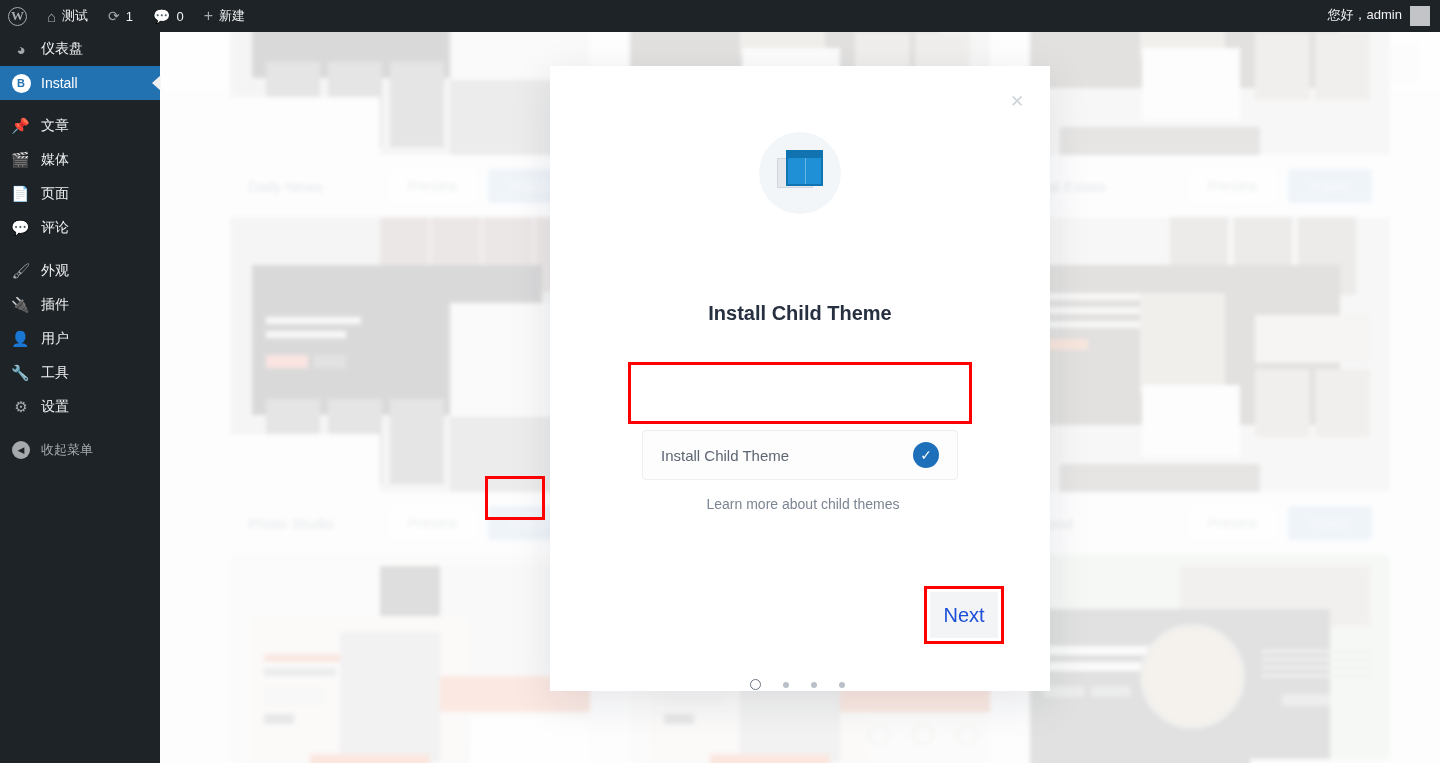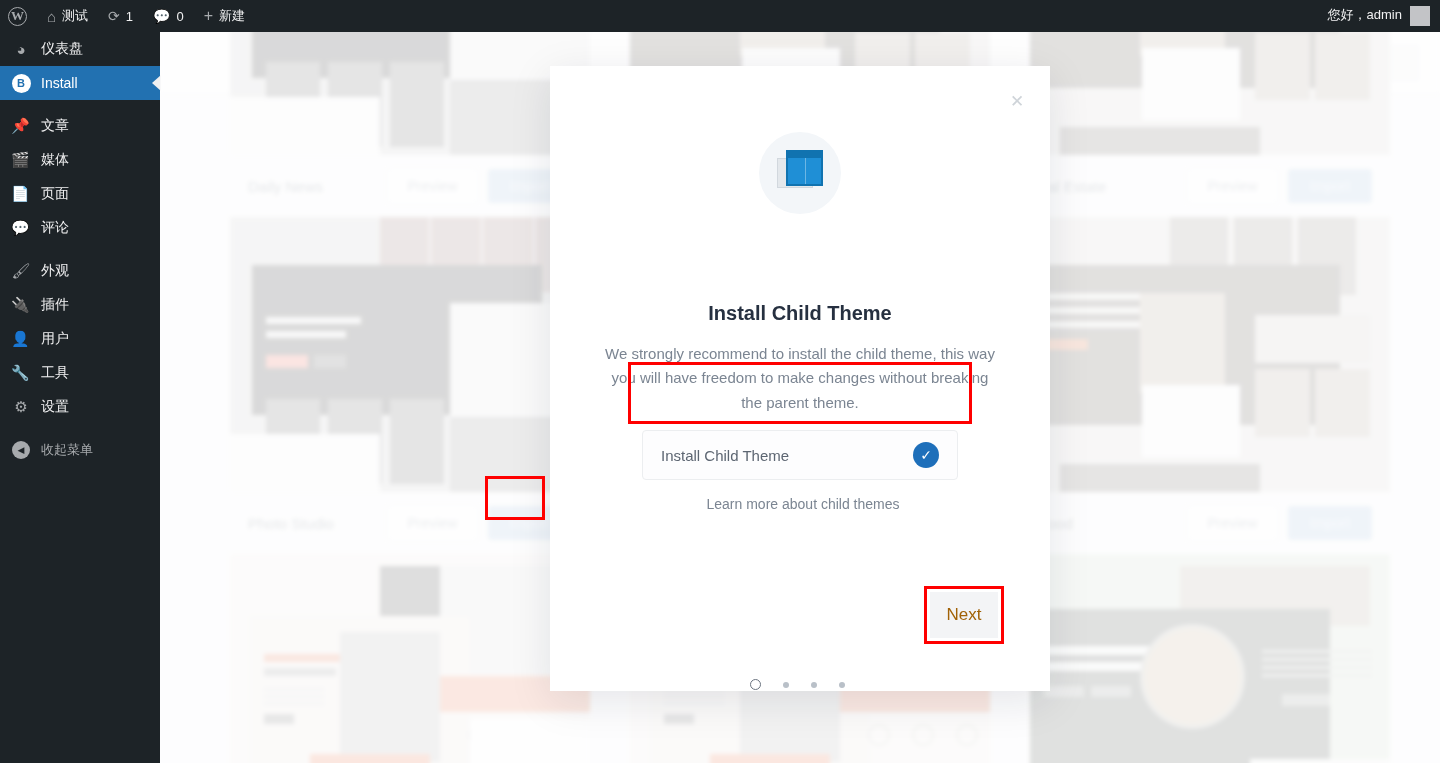--- a/index.html
+++ b/index.html
@@ -180,21 +180,21 @@
   .opt-check { margin-left: auto; width: 26px; height: 26px; border-radius: 50%;
                background: #1e6fba; color: #fff; font-size: 14px;
                display: flex; align-items: center; justify-content: center; }
   .learn { position: absolute; top: 430px; left: 0; right: 0; text-align: center;
            font-size: 14px; color: #7b8592; margin-left: 6px; }
   .dots { position: absolute; left: 200px; top: 613px; display: flex; align-items: center; gap: 22px; }
   .dot { width: 6px; height: 6px; border-radius: 50%; background: #b9c0c8; }
   .dot.active { width: 11px; height: 11px; background: transparent; border: 1.6px solid #6b7480; }
   .next-btn { position: absolute; left: 930px; top: 592px; width: 68px; height: 46px;
               background: #f3f4f6; display: flex; align-items: center; justify-content: center;
-              font-size: 17px; color: #a16207; z-index: 82; }
+              font-size: 20px; color: #1d4ed8; z-index: 82; }
 
   
   .redbox { position: absolute; border: 3px solid #ff0000; z-index: 90; }
   #red-option { left: 628px; top: 362px; width: 344px; height: 62px; }
   #red-import { left: 485px; top: 476px; width: 60px; height: 44px; }
   #red-next { left: 924px; top: 586px; width: 80px; height: 58px; }
 </style>
 </head>
 <body>
 
@@ -523,21 +523,20 @@
   <div class="modal-close">✕</div>
 
   <div class="modal-ico">
     <div style="position:relative;width:82px;height:82px;">
       <div class="win-back"></div>
       <div class="win-front"></div>
     </div>
   </div>
 
   <div class="modal-title">Install Child Theme</div>
-  <div class="modal-desc">We strongly recommend to install the child theme, this way you will have freedom to make changes without breaking the parent theme.</div>
 
   <div class="opt-row">
     <span class="opt-label">Install Child Theme</span>
     <span class="opt-check">✓</span>
   </div>
 
   <div class="learn">Learn more about child themes</div>
 
   <div class="dots">
     <span class="dot active"></span>

